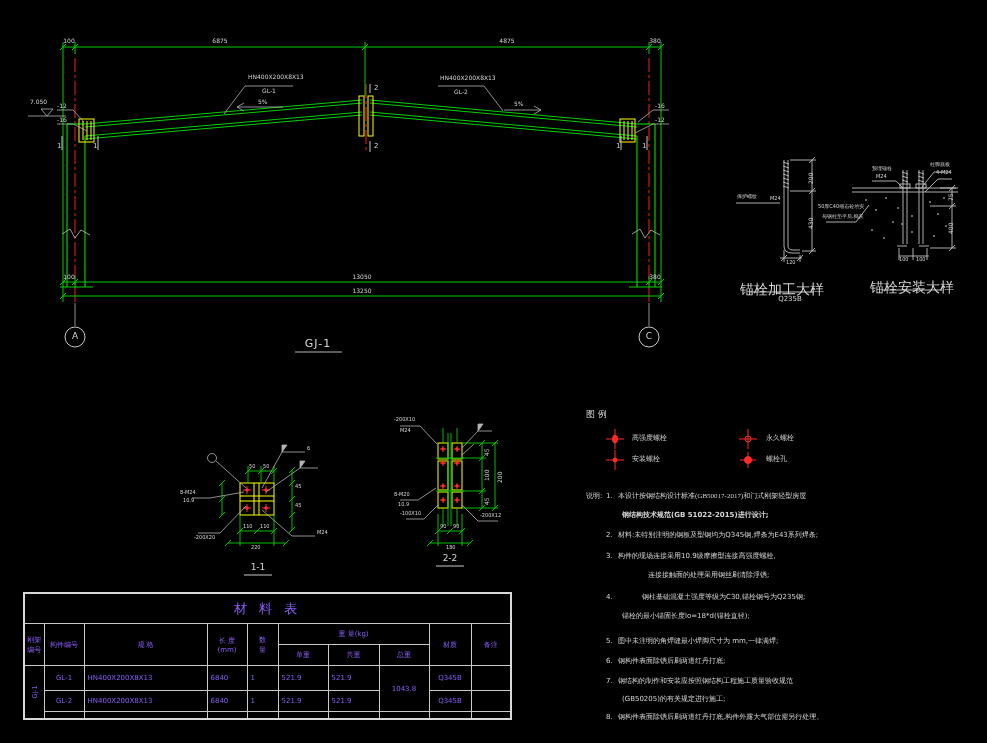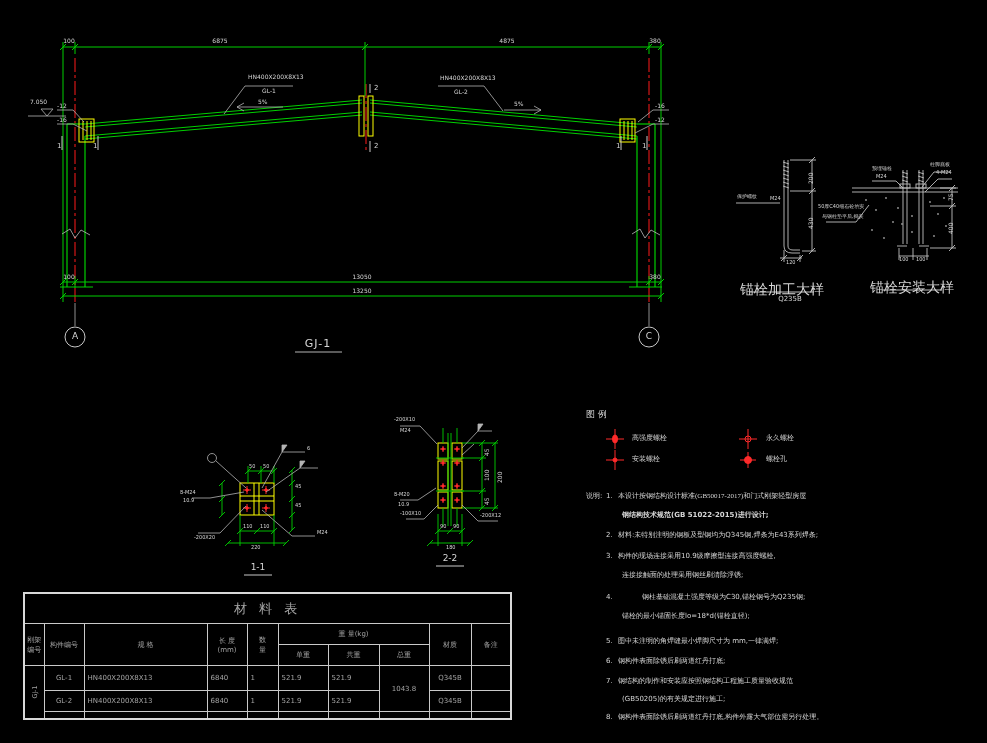--- a/index.html
+++ b/index.html
@@ -10,21 +10,21 @@
   .f6{font-size:6px;}
   .f7{font-size:7px;}
   .f8{font-size:14px;}
   .f9{font-size:9px;}
   .f11{font-size:11px;letter-spacing:1px;}
   .f5{font-size:10px;transform:scale(.5);transform-origin:0 0;}
   .cx{transform:translateX(-50%);}
   .rot{transform:rotate(-90deg);transform-origin:0 0;}
   
   #mat-table{position:absolute;left:23px;top:592px;width:487px;border-collapse:collapse;
-             table-layout:fixed;color:#a3a3a3;border:2px solid #d8d8d8;}
+             table-layout:fixed;color:#8b5cf6;border:2px solid #d8d8d8;}
   #mat-table td{border:1px solid #c9c9c9;text-align:center;vertical-align:middle;
                 font-size:7px;padding:0;overflow:hidden;}
   #mat-table .title{font-size:13px;letter-spacing:4px;height:29px;}
   #mat-table .hdr{font-size:7px;}
   .vert{display:inline-block;transform:rotate(-90deg);font-size:6.5px;}
 </style>
 </head>
 <body>
 
 <div id="canvas">
@@ -493,21 +493,21 @@
 <div class="t f7" style="left:766px;top:456px;">螺栓孔</div>
 
 <div class="t f7" style="left:586px;top:493px;">说明:</div>
 <div class="t f7" style="left:606px;top:493px;">1.</div>
 <div class="t f7" style="left:618px;top:493px;font-family:Liberation Serif, serif;">本设计按钢结构设计标准(GB50017-2017)和门式刚架轻型房屋</div>
 <div class="t f7" style="left:622px;top:512px;font-weight:bold;">钢结构技术规范(GB 51022-2015)进行设计;</div>
 <div class="t f7" style="left:606px;top:532px;">2.</div>
 <div class="t f7" style="left:618px;top:532px;">材料:未特别注明的钢板及型钢均为Q345钢,焊条为E43系列焊条;</div>
 <div class="t f7" style="left:606px;top:553px;">3.</div>
 <div class="t f7" style="left:618px;top:553px;">构件的现场连接采用10.9级摩擦型连接高强度螺栓,</div>
-<div class="t f7" style="left:622px;top:572px;">连接接触面的处理采用钢丝刷清除浮锈;</div>
+<div class="t f7" style="left:648px;top:572px;">连接接触面的处理采用钢丝刷清除浮锈;</div>
 <div class="t f7" style="left:606px;top:594px;">4.</div>
 <div class="t f7" style="left:618px;top:594px;margin-left:24px;">钢柱基础混凝土强度等级为C30,锚栓钢号为Q235钢;</div>
 <div class="t f7" style="left:622px;top:613px;">锚栓的最小锚固长度lo=18*d(锚栓直径);</div>
 <div class="t f7" style="left:606px;top:638px;">5.</div>
 <div class="t f7" style="left:618px;top:638px;">图中未注明的角焊缝最小焊脚尺寸为 mm,一律满焊;</div>
 <div class="t f7" style="left:606px;top:658px;">6.</div>
 <div class="t f7" style="left:618px;top:658px;">钢构件表面除锈后刷两道红丹打底;</div>
 <div class="t f7" style="left:606px;top:678px;">7.</div>
 <div class="t f7" style="left:618px;top:678px;">钢结构的制作和安装应按照钢结构工程施工质量验收规范</div>
 <div class="t f7" style="left:622px;top:696px;">(GB50205)的有关规定进行施工;</div>

